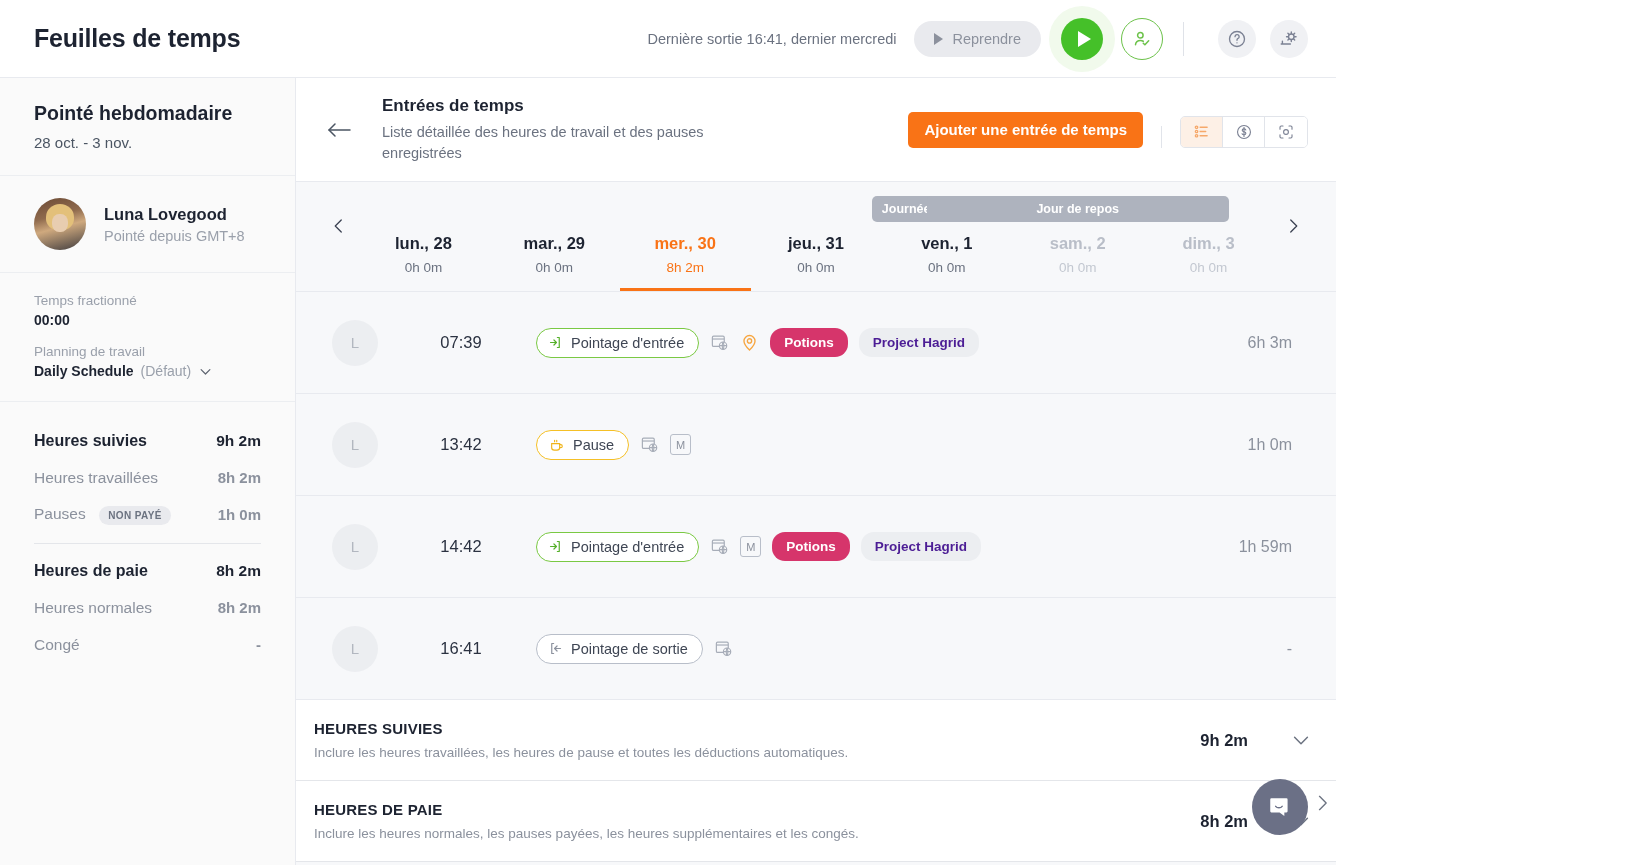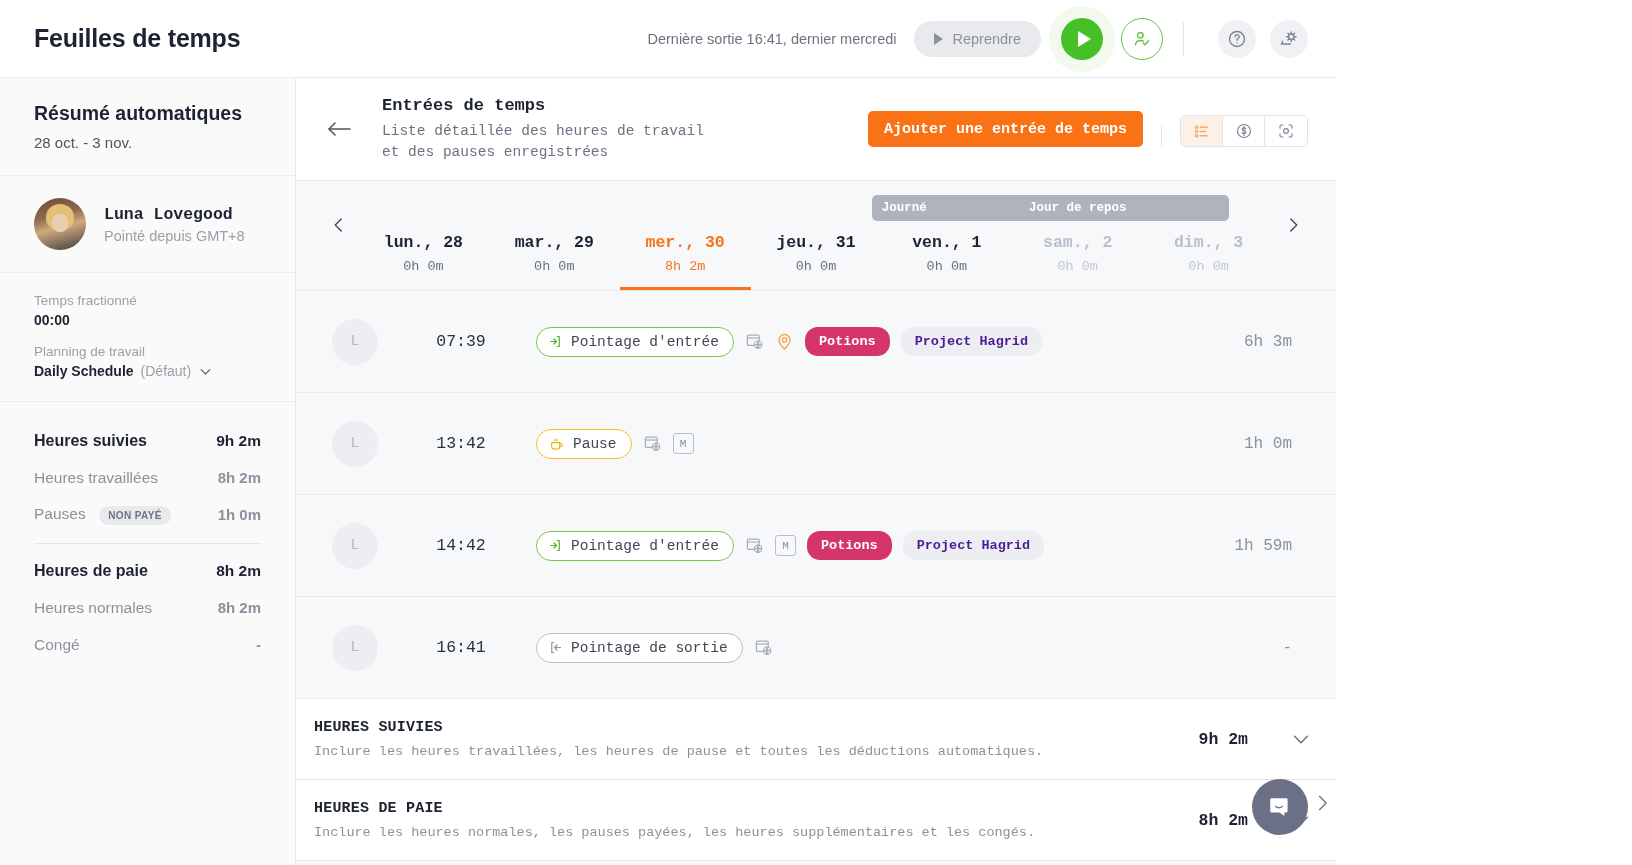--- a/index.html
+++ b/index.html
@@ -92,21 +92,21 @@
     flex: 0 0 52px; position: relative; overflow: hidden;
   }
   .avatar::before {
     content:""; position:absolute; left:12px; top:6px; width:28px; height:26px;
     border-radius: 50% 50% 42% 42%; background:#e3c07a;
   }
   .avatar::after {
     content:""; position:absolute; left:18px; top:16px; width:16px; height:18px;
     border-radius: 45%; background:#e8cdb0;
   }
-  .user-name { font-size: 16.5px; font-weight: 700; color: #1d2331; font-family: Liberation Mono, monospace; }
+  .user-name { font-size: 16.5px; font-weight: 700; color: #1d2331; }
   .user-sub { font-size: 14.5px; color: #9aa0ab; margin-top: 4px; }
 
   .sb-meta { padding: 20px 34px 22px; border-bottom: 1px solid #eceef1; }
   .meta-label { font-size: 13.5px; color: #9aa0ab; }
   .meta-value { font-size: 14px; font-weight: 700; color: #1d2331; margin-top: 4px; }
   .meta-group { margin-bottom: 16px; }
   .meta-group:last-child { margin-bottom: 0; }
   .info-ic { display: inline-block; vertical-align: -3px; margin-right: 3px; }
   .sched-row { display: flex; align-items: center; gap: 7px; margin-top: 4px; cursor: pointer; }
   .sched-default { font-weight: 400; color: #9aa0ab; }
@@ -118,21 +118,21 @@
   .stat-val { font-size: 15px; color: #8b919d; font-weight: 700; }
   .stat-val.strong { font-size: 15.5px; color: #1d2331; }
   .pill-unpaid {
     display: inline-block; background: #e9eaee; color: #6b7280;
     font-size: 10px; font-weight: 700; letter-spacing: .4px;
     padding: 4px 9px; border-radius: 10px; margin-left: 9px;
   }
   .sb-rule { height: 1px; background: #e4e6ea; margin: 10px 0 8px; }
 
   
-  .main { flex: 1; min-width: 0; background: #f7f8fa; display: flex; flex-direction: column; overflow: hidden; font-family: Liberation Mono, monospace; }
+  .main { flex: 1; min-width: 0; background: #f7f8fa; display: flex; flex-direction: column; overflow: hidden; }
 
   .main-head {
     background: #ffffff; border-bottom: 1px solid #e8eaef;
     padding: 18px 28px 18px 0;
     display: flex; align-items: center; min-height: 84px;
   }
   .back-arrow { width: 86px; display: flex; justify-content: center; color: #4b5563; cursor: pointer; }
   .mh-texts { min-width: 0; }
   .mh-title { font-size: 17px; font-weight: 700; color: #1d2331; }
   .mh-sub { font-size: 14.5px; color: #6b7280; margin-top: 6px; line-height: 1.42; max-width: 330px; }
@@ -289,21 +289,21 @@
           <path d="M3.5 17.5h10M4.8 17.5v-3.2"></path>
         </svg>
       </button>
     </div>
   </div>
 
   <div class="body-row">
 
     <div class="sidebar">
       <div class="sb-sec">
-        <div class="sb-title">Résumé automatiques</div>
+        <div class="sb-title">Pointé hebdomadaire</div>
         <div class="sb-daterange">28 oct. - 3 nov.</div>
       </div>
 
       <div class="sb-user">
         <div class="avatar"></div>
         <div>
           <div class="user-name">Luna Lovegood</div>
           <div class="user-sub">Pointé depuis GMT+8</div>
         </div>
       </div>

